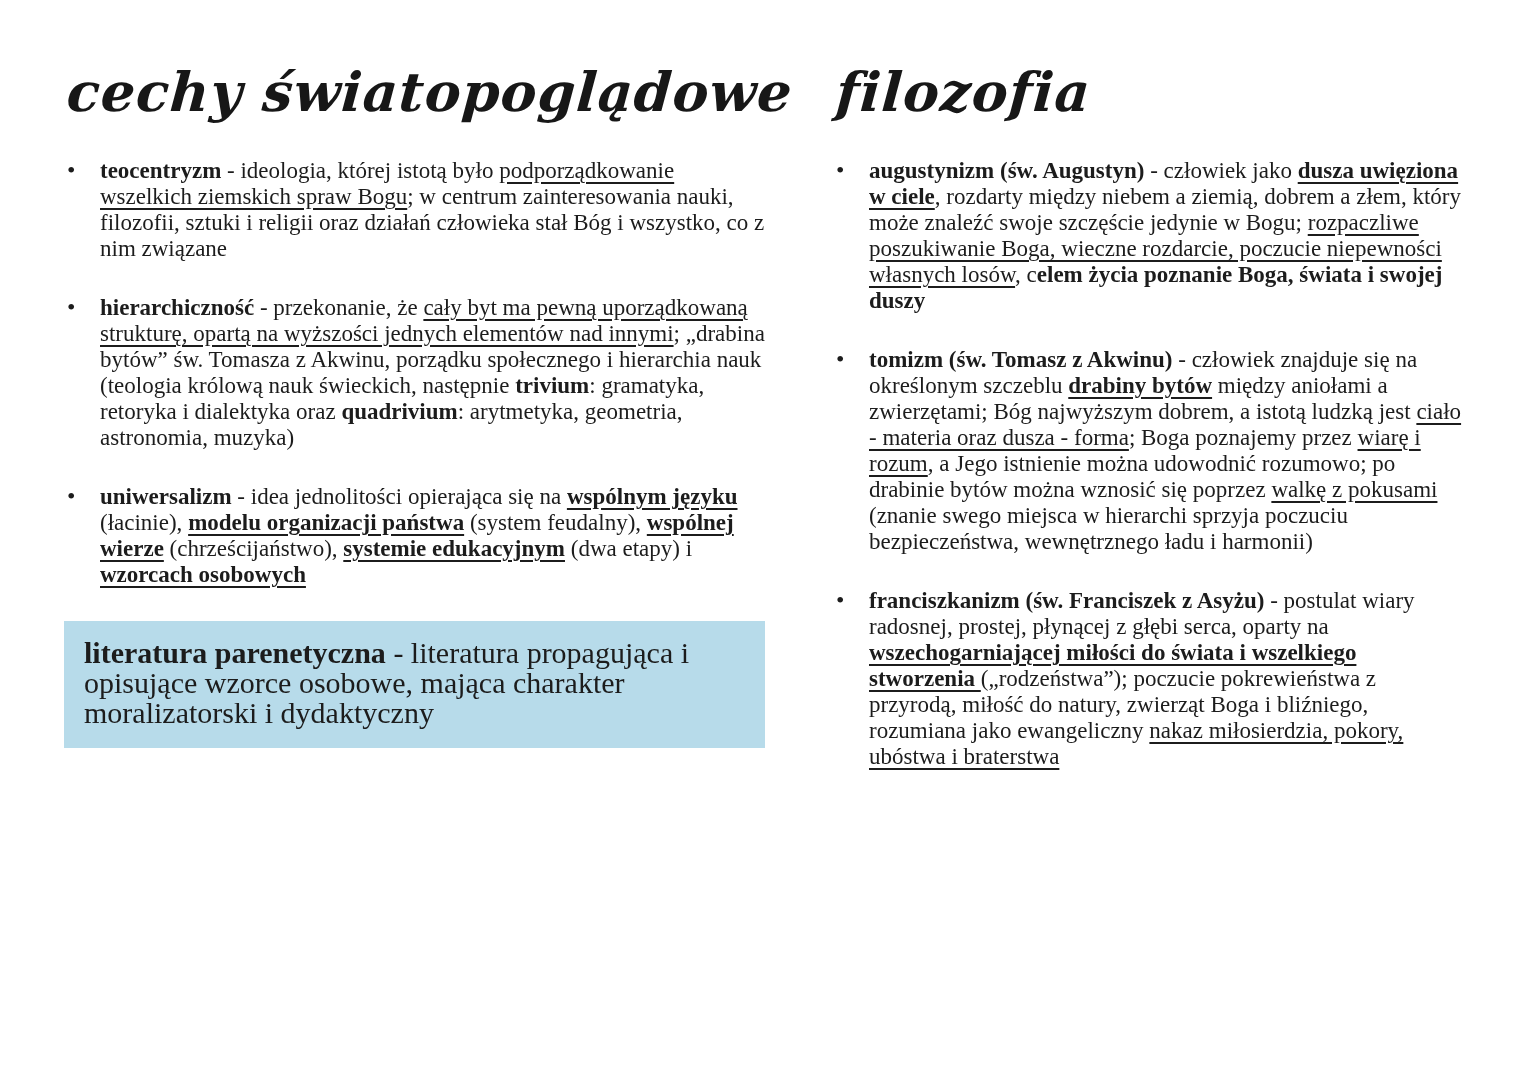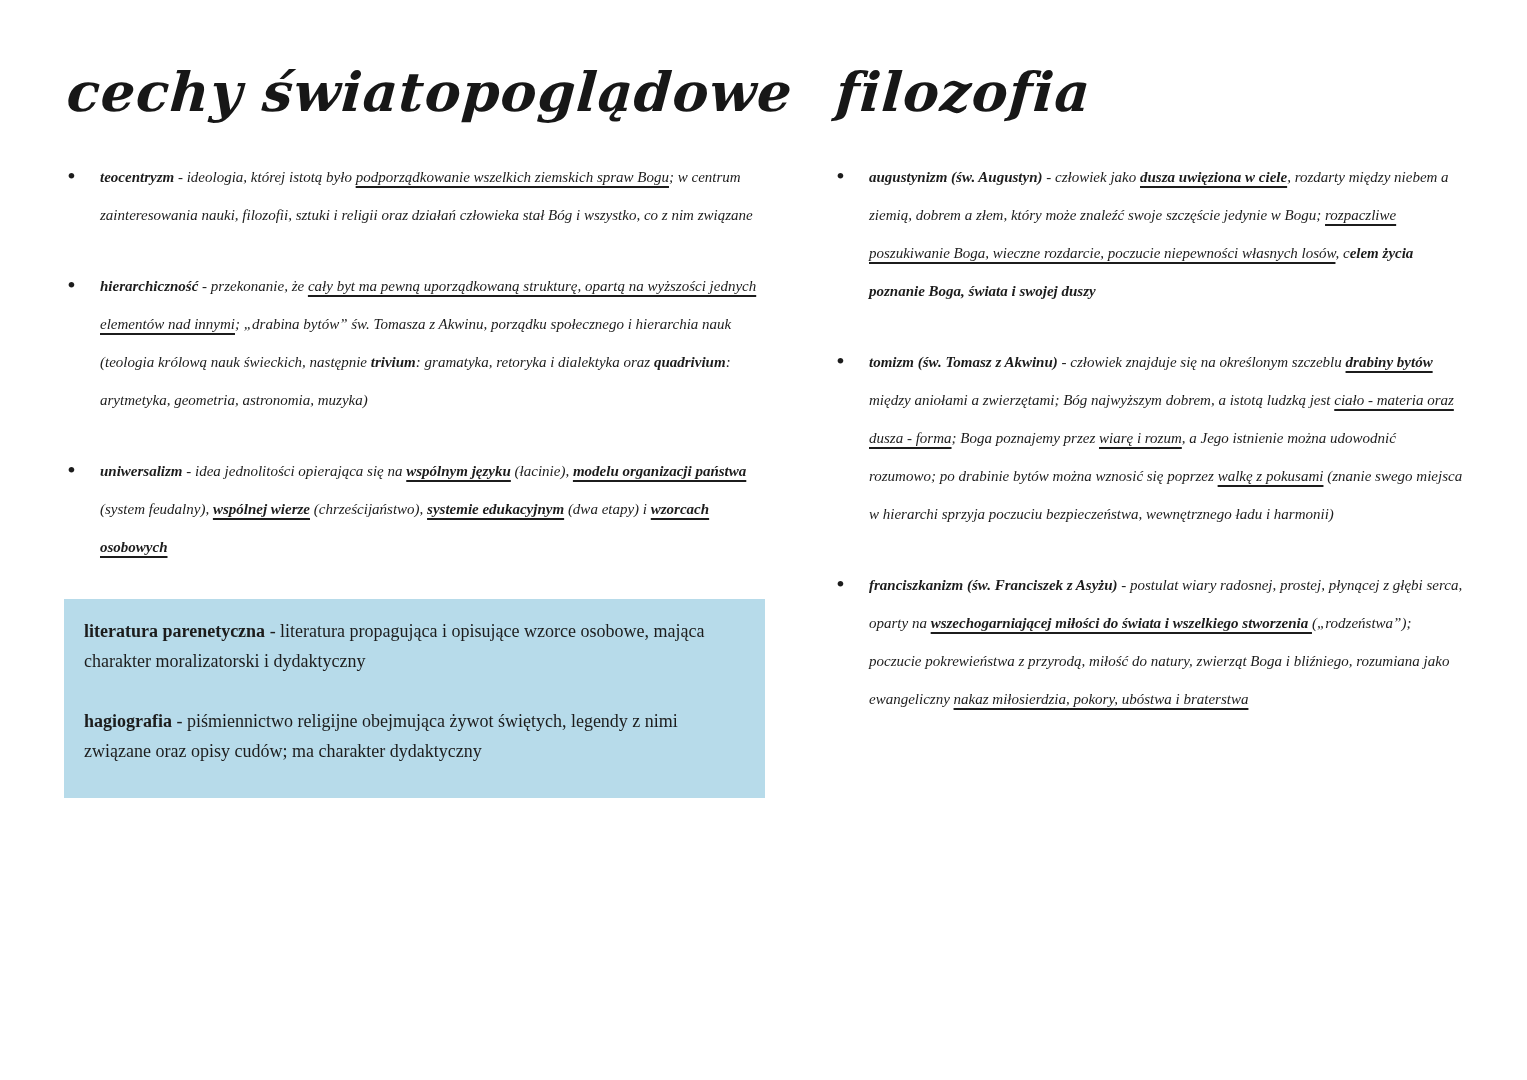--- a/index.html
+++ b/index.html
@@ -37,25 +37,24 @@
   }
 
   ul.bullet-list {
     list-style: none;
     margin: 0;
     padding: 0;
   }
   ul.bullet-list > li {
     position: relative;
     padding-left: 36px;
-    font-size: 15px;
-    line-height: 38px;
+    font-size: 23px;
+    line-height: 26px;
     margin-bottom: 33px;
     text-align: left;
-    font-style: italic;
   }
   ul.bullet-list > li::before {
     content: "\2022";
     position: absolute;
     left: 3px;
     top: -1px;
     font-size: 24px;
     color: #1c1c1c;
   }
 
@@ -63,42 +62,41 @@
   .seg-u  {
     text-decoration: underline;
     text-underline-offset: 4px;
     text-decoration-thickness: 1.5px;
   }
 
   .note-box {
     box-sizing: border-box;
     width: 701px;
     margin-top: 4px;
-    padding: 17px 22px 32px 20px;
-    font-size: 18px;
+    padding: 17px 22px 20px 20px;
+    font-size: 30px;
     line-height: 30px;
   }
   .note-box p { margin: 0; }
   .note-box p + p { margin-top: 30px; }
 </style>
 </head>
 <body style="background-color: rgb(255, 255, 255); color: rgb(28, 28, 28);">
 
 <div class="column column-left">
   <h1 class="script-title">cechy światopoglądowe</h1>
 
   <ul class="bullet-list">
     <li><span class="seg-b">teocentryzm</span><span> - ideologia, której istotą było </span><span class="seg-u">podporządkowanie wszelkich ziemskich spraw Bogu</span><span>; w centrum zainteresowania nauki, filozofii, sztuki i religii oraz działań człowieka stał Bóg i wszystko, co z nim związane</span></li>
     <li><span class="seg-b">hierarchiczność</span><span> - przekonanie, że </span><span class="seg-u">cały byt ma pewną uporządkowaną strukturę, opartą na wyższości jednych elementów nad innymi</span><span>; „drabina bytów” św. Tomasza z Akwinu, porządku społecznego i hierarchia nauk (teologia królową nauk świeckich, następnie </span><span class="seg-b">trivium</span><span>: gramatyka, retoryka i dialektyka oraz </span><span class="seg-b">quadrivium</span><span>: arytmetyka, geometria, astronomia, muzyka)</span></li>
     <li><span class="seg-b">uniwersalizm</span><span> - idea jednolitości opierająca się na </span><span class="seg-b seg-u">wspólnym języku</span><span> (łacinie), </span><span class="seg-b seg-u">modelu organizacji państwa</span><span> (system feudalny), </span><span class="seg-b seg-u">wspólnej wierze</span><span> (chrześcijaństwo), </span><span class="seg-b seg-u">systemie edukacyjnym</span><span> (dwa etapy) i </span><span class="seg-b seg-u">wzorcach osobowych</span></li>
   </ul>
 
   <div class="note-box" style="background-color: rgb(183, 219, 234);">
     <p><span class="seg-b">literatura parenetyczna</span><span> - literatura propagująca i opisujące wzorce osobowe, mająca charakter moralizatorski i dydaktyczny</span></p>
-    <p><span class="seg-b">hagiografia</span><span> - piśmiennictwo religijne obejmująca żywot świętych, legendy z nimi związane oraz opisy cudów; ma charakter dydaktyczny</span></p>
   </div>
 </div>
 
 <div class="column column-right">
   <h1 class="script-title">filozofia</h1>
 
   <ul class="bullet-list">
     <li><span class="seg-b">augustynizm (św. Augustyn)</span><span> - człowiek jako </span><span class="seg-b seg-u">dusza uwięziona w ciele</span><span>, rozdarty między niebem a ziemią, dobrem a złem, który może znaleźć swoje szczęście jedynie w Bogu; </span><span class="seg-u">rozpaczliwe poszukiwanie Boga, wieczne rozdarcie, poczucie niepewności własnych losów</span><span>, c</span><span class="seg-b">elem życia poznanie Boga, świata i swojej duszy</span></li>
     <li><span class="seg-b">tomizm (św. Tomasz z Akwinu)</span><span> - człowiek znajduje się na określonym szczeblu </span><span class="seg-b seg-u">drabiny bytów</span><span> między aniołami a zwierzętami; Bóg najwyższym dobrem, a istotą ludzką jest </span><span class="seg-u">ciało - materia oraz dusza - forma</span><span>; Boga poznajemy przez </span><span class="seg-u">wiarę i rozum</span><span>, a Jego istnienie można udowodnić rozumowo; po drabinie bytów można wznosić się poprzez </span><span class="seg-u">walkę z pokusami</span><span> (znanie swego miejsca w hierarchi sprzyja poczuciu bezpieczeństwa, wewnętrznego ładu i harmonii)</span></li>
     <li><span class="seg-b">franciszkanizm (św. Franciszek z Asyżu)</span><span> - postulat wiary radosnej, prostej, płynącej z głębi serca, oparty na </span><span class="seg-b seg-u">wszechogarniającej miłości do świata i wszelkiego stworzenia </span><span>(„rodzeństwa”); poczucie pokrewieństwa z przyrodą, miłość do natury, zwierząt Boga i bliźniego, rozumiana jako ewangeliczny </span><span class="seg-u">nakaz miłosierdzia, pokory, ubóstwa i braterstwa</span></li>

